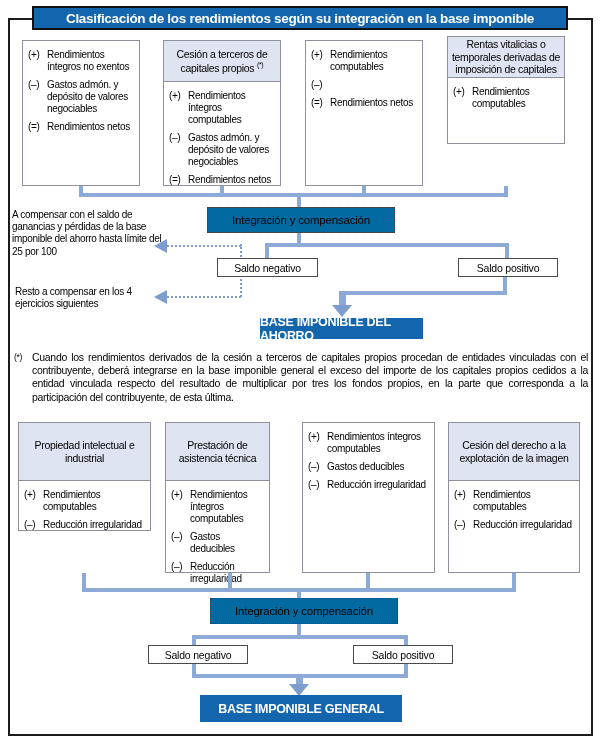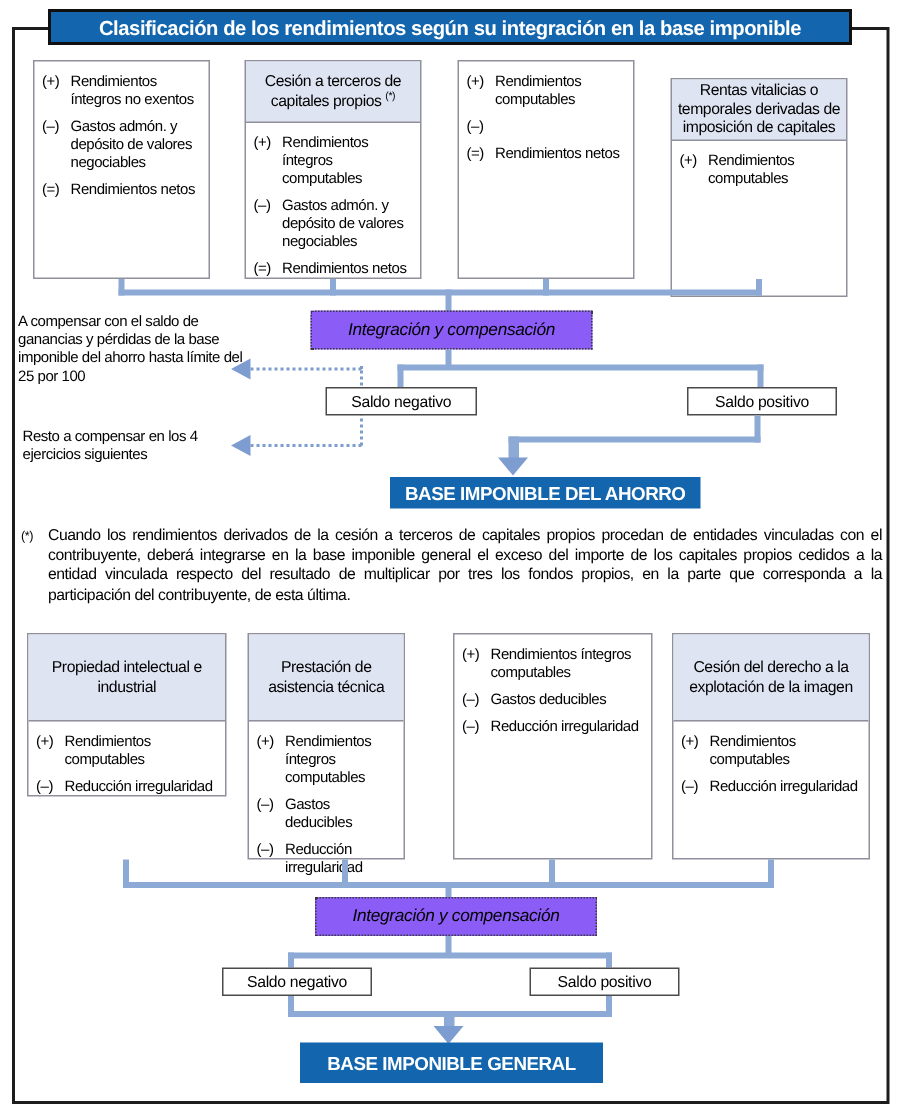--- a/index.html
+++ b/index.html
@@ -31,22 +31,22 @@
   .hline { position:absolute; background:#8da9d6; height:4px; }
   .vline { position:absolute; background:#8da9d6; width:4px; }
   .dotline-h { position:absolute; border-top:2px dotted #7d9cd0; height:0; }
   .dotline-v { position:absolute; border-left:2px dotted #7d9cd0; width:0; }
   .arrow-left-head { position:absolute; width:0; height:0;
     border-top:7px solid transparent; border-bottom:7px solid transparent;
     border-right:13px solid #7d9cd0; }
   .arrow-down-head { position:absolute; width:0; height:0;
     border-left:10px solid transparent; border-right:10px solid transparent;
     border-top:12px solid #7d9cd0; }
-  .integ-box { position:absolute; border:1.5px dotted #3a3a3a; background:#8b5cf6; box-sizing:border-box;
-    display:flex; align-items:center; justify-content:center; font-size:11.5px;font-style:italic; }
+  .integ-box { position:absolute; border:1.5px dotted #3a3a3a; background:#0369a1; box-sizing:border-box;
+    display:flex; align-items:center; justify-content:center; font-size:11.5px; }
   .saldo-box { position:absolute; border:1px solid #4a4a4a; background:#fff; box-sizing:border-box;
     display:flex; align-items:center; justify-content:center; font-size:10.5px; }
   .result-box { position:absolute; background:#1366ad; color:#fff; box-sizing:border-box;
     display:flex; align-items:center; justify-content:center;
     font-weight:bold; font-size:12.5px; letter-spacing:-0.3px; }
   .side-note { position:absolute; font-size:10px; line-height:1.22; letter-spacing:-0.3px; }
   .footnote { position:absolute; display:flex; font-size:10.5px; line-height:1.26; letter-spacing:-0.3px; }
   .footnote .fn-marker { flex:none; width:18px; font-size:8.5px; padding-top:1px; }
   .footnote .fn-text { flex:1; text-align:justify; }
 </style>
@@ -104,21 +104,21 @@
     <div class="cat-item">
         <span class="cat-sign">(–)</span>
       </div>
     <div class="cat-item">
         <span class="cat-sign">(=)</span>
         <span class="cat-text">Rendimientos netos</span>
       </div>
   </div>
 </div>
 
-<div class="cat-box row1" style="left:447px; top:52px; width:118px; height:146px;">
+<div class="cat-box row1" style="left:447px; top:36px; width:118px; height:108px;">
   <div class="cat-header">
       <span>Rentas vitalicias o temporales derivadas de imposición de capitales</span>
     </div>
   <div class="cat-body">
     <div class="cat-item">
         <span class="cat-sign">(+)</span>
         <span class="cat-text">Rendimientos computables</span>
       </div>
   </div>
 </div>
@@ -150,21 +150,21 @@
 </div>
 <div class="saldo-box" style="left:458px; top:258px; width:100px; height:19px;">
   <span>Saldo positivo</span>
 </div>
 
 <div class="vline" style="left:503px; top:277px; height:18px;"></div>
 <div class="hline" style="left:339px; top:291px; width:168px;"></div>
 <div class="vline" style="left:339px; top:291px; height:15px; width:7px;"></div>
 <div class="arrow-down-head" style="left:332px; top:305px;"></div>
 
-<div class="result-box" style="left:260px; top:318px; width:207px; height:21px;">
+<div class="result-box" style="left:260px; top:318px; width:163px; height:21px;">
   <span>BASE IMPONIBLE DEL AHORRO</span>
 </div>
 
 <div class="side-note" style="left:12px; top:209px; width:152px;">
   <span>A compensar con el saldo de ganancias y pérdidas de la base imponible del ahorro hasta límite del 25 por 100</span>
 </div>
 <div class="side-note" style="left:15px; top:286px; width:155px;">
   <span>Resto a compensar en los 4 ejercicios siguientes</span>
 </div>
 

